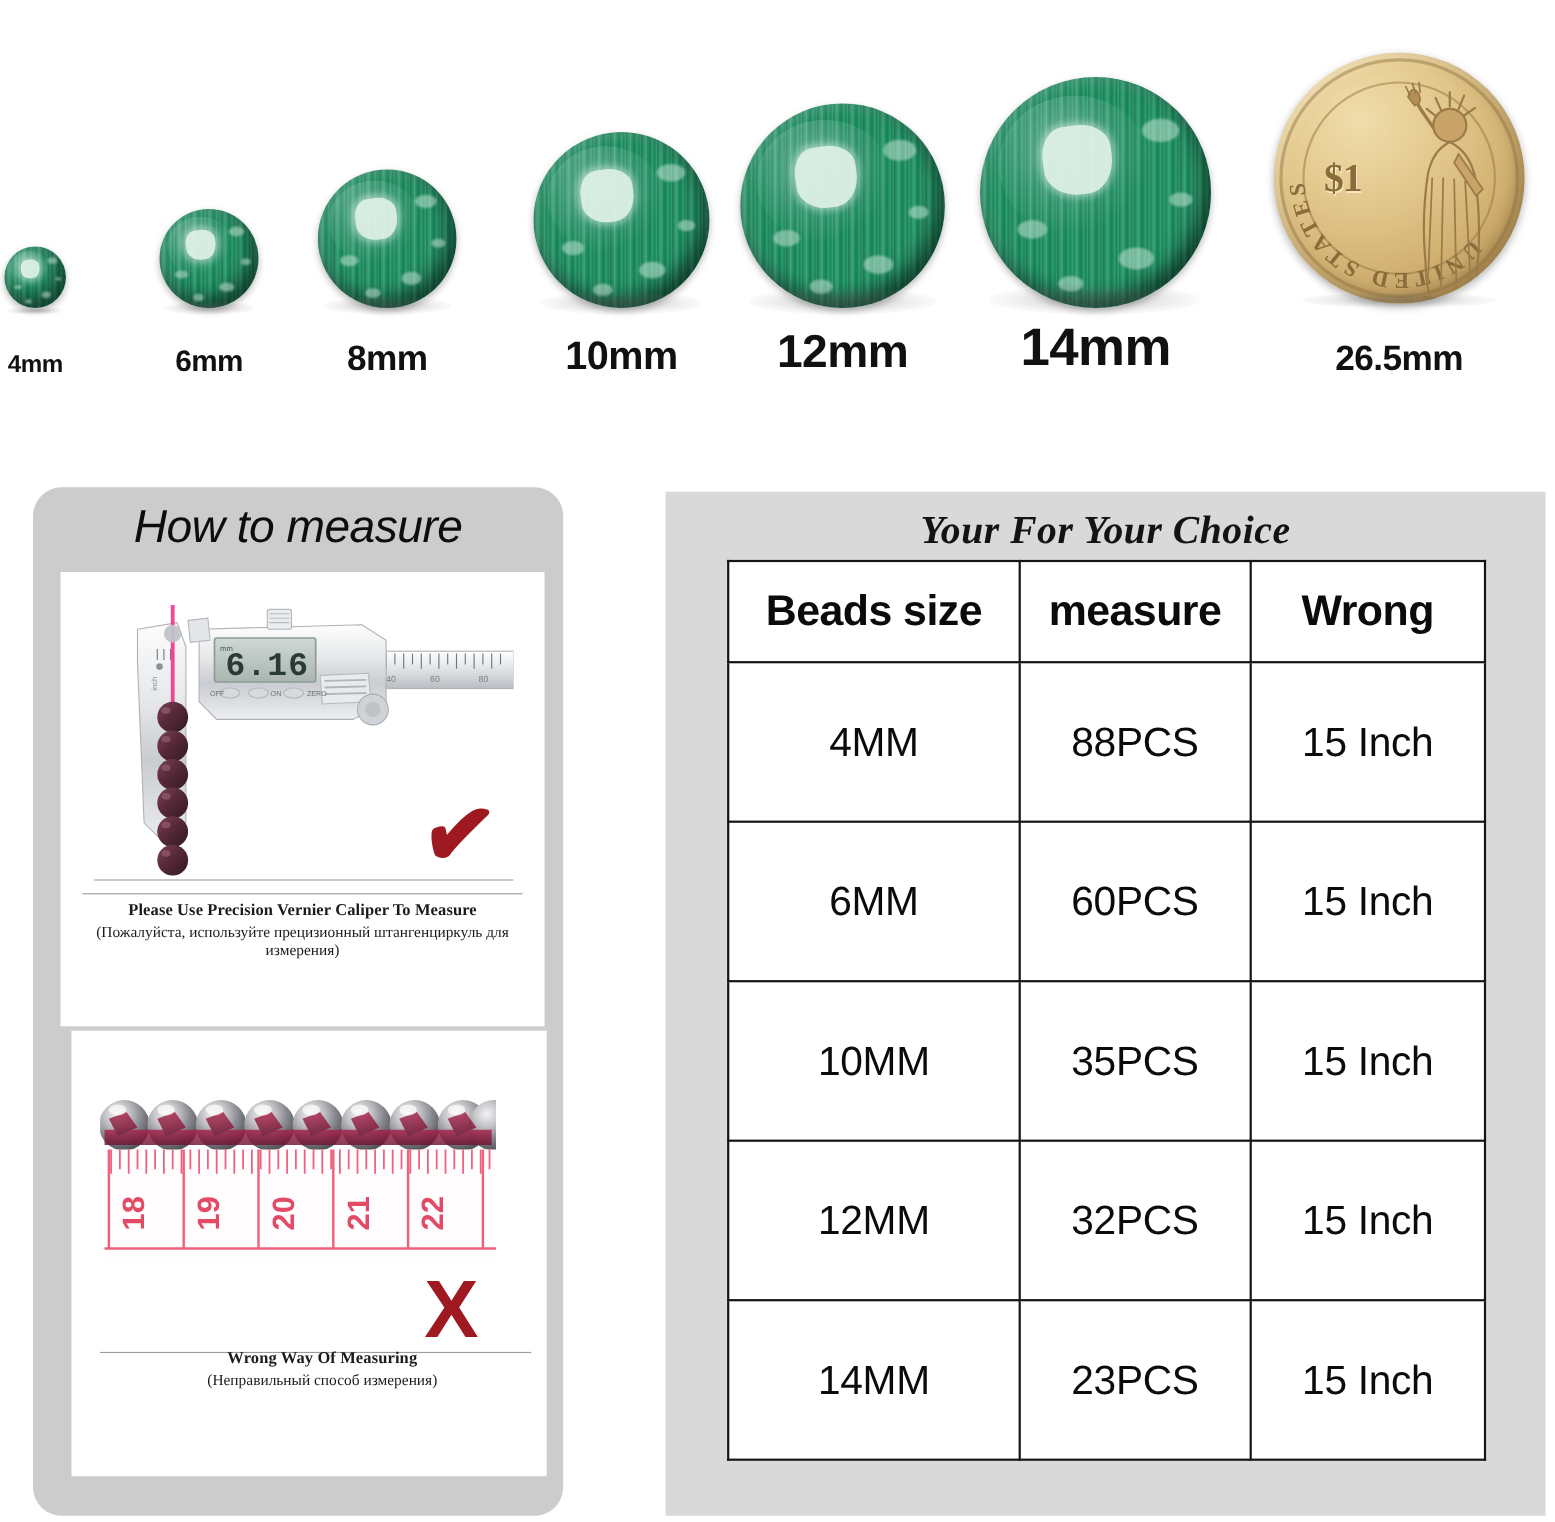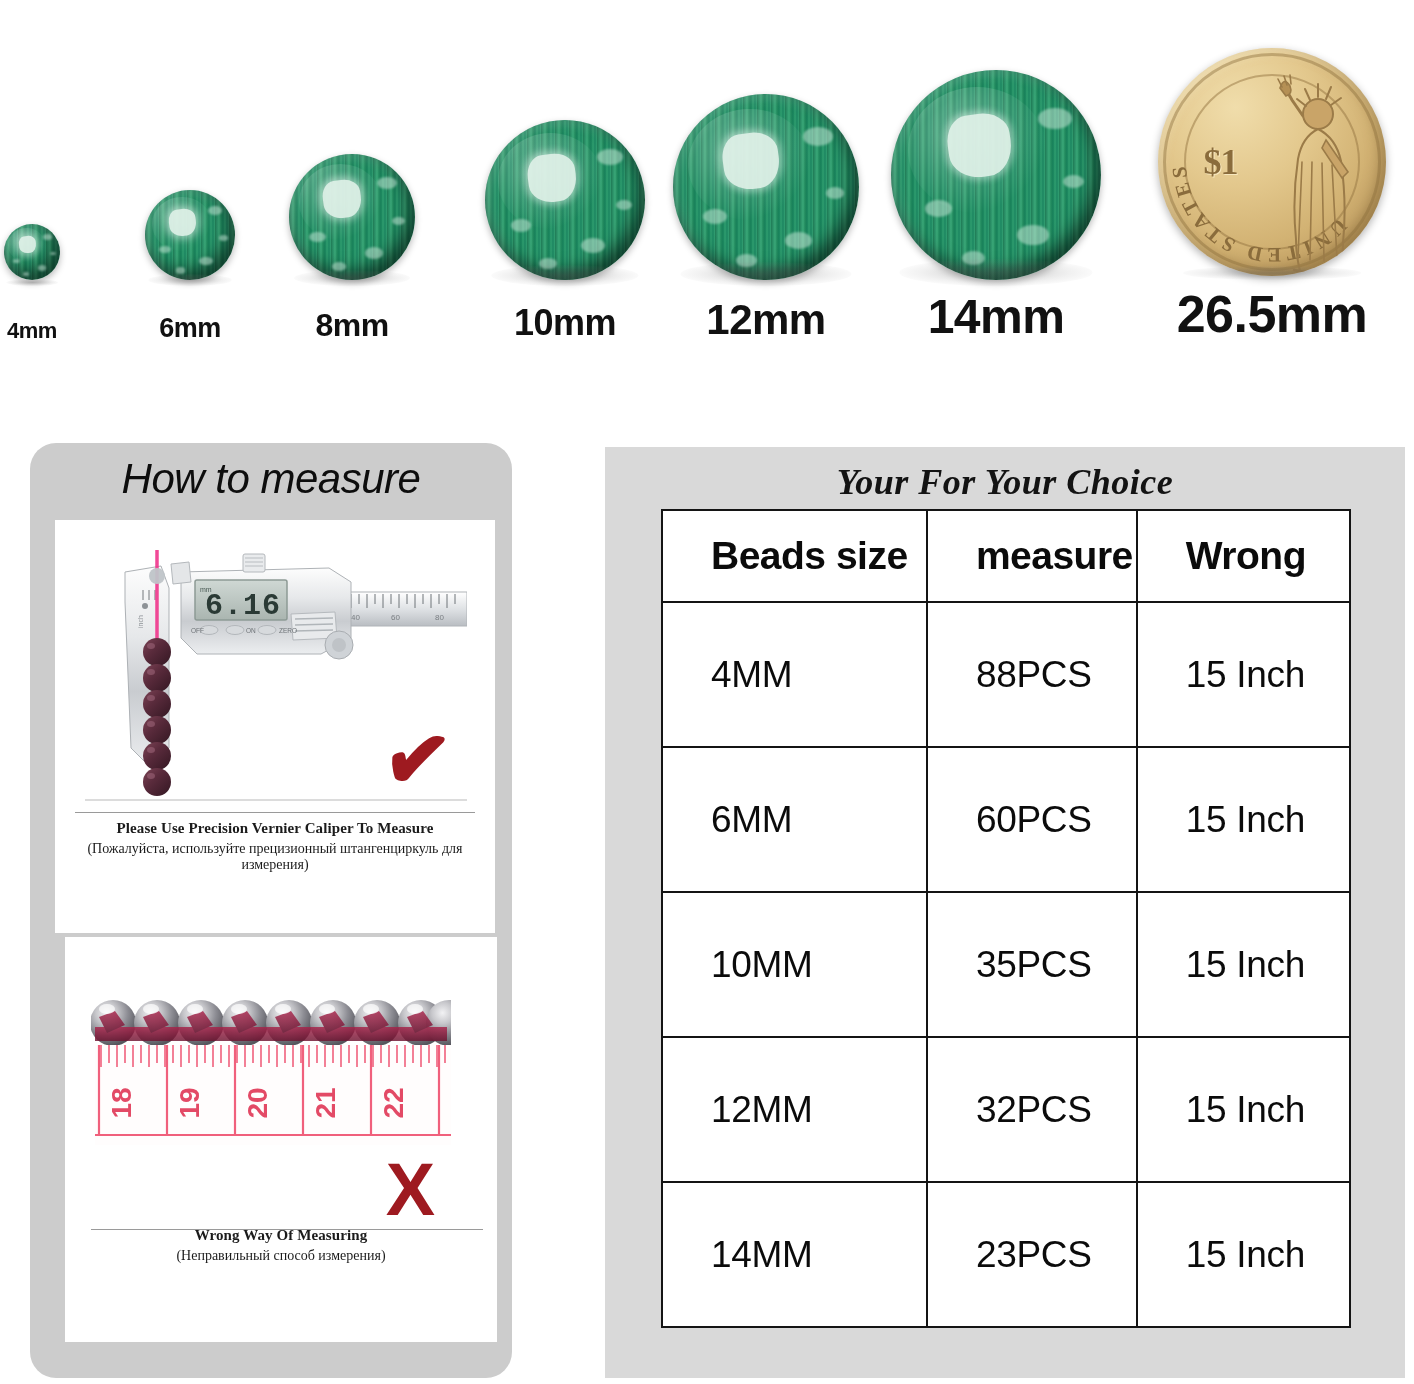--- a/index.html
+++ b/index.html
@@ -196,21 +196,21 @@
     position: absolute;
     left: 0; width: 100%;
     text-align: center;
     font-family: "Liberation Serif", serif;
     color: #1b1b1b;
   }
   .caption-en { font-size: 15px; font-weight: 700; letter-spacing: 0.1px; }
   .caption-ru { font-size: 14px; margin-top: 4px; }
 
   #correct-caption { top: 300px; }
-  #wrong-caption   { top: 290px; }
+  #wrong-caption   { top: 290px; margin-left: 12px; }
 
   .hairline {
     position: absolute;
     background: #9a9a9a;
     height: 1px;
   }
 
   
   #ruler-scene {
     position: absolute;
@@ -253,26 +253,25 @@
   #size-table {
     position: absolute;
     left: 56px; top: 62px;
     width: 690px;
     border-collapse: collapse;
     background: #ffffff;
     table-layout: fixed;
   }
   #size-table td, #size-table th {
     border: 2px solid #141414;
-    text-align: left;
+    text-align: center;
     vertical-align: middle;
     background: #ffffff;
     color: #0b0b0b;
     font-family: "Liberation Sans", sans-serif;
-    padding-left: 48px;
   }
   #size-table thead th {
     height: 92px;
     font-size: 39px;
     font-weight: 700;
     letter-spacing: -0.5px;
   }
   #size-table tbody td {
     height: 145px;
     font-size: 37px;
@@ -399,21 +398,21 @@
                   <path d="M78 59 q18 9 23 32 q6 42 2 82 q0 14 -3 28" stroke-width="2"></path>
                   <path d="M62 92 l-4 96 M72 92 l-2 98 M82 93 l2 98 M92 95 l5 94" stroke-width="1.6"></path>
                   <path d="M54 200 q26 6 54 0" stroke-width="2.4"></path>
                   <path d="M86 70 l22 32 l-6 6 l-20 -30 z" fill="#c9a468" stroke-width="1.6"></path>
                 </g>
               </svg>
             </div>
           </div>
           <div class="bead-shadow" style="width: 177.84px; height: 14px; bottom: -4px;"></div>
         </div>
-        <div class="size-label" style="font-size: 52px;">26.5mm</div>
+        <div class="size-label" style="font-size: 32px;">26.5mm</div>
       </div>
     </div>
 
   <div id="measure-card">
 
     <div id="measure-title">How to measure</div>
 
     <div class="photo-box" id="photo-correct">
 
       <div id="caliper-scene">

